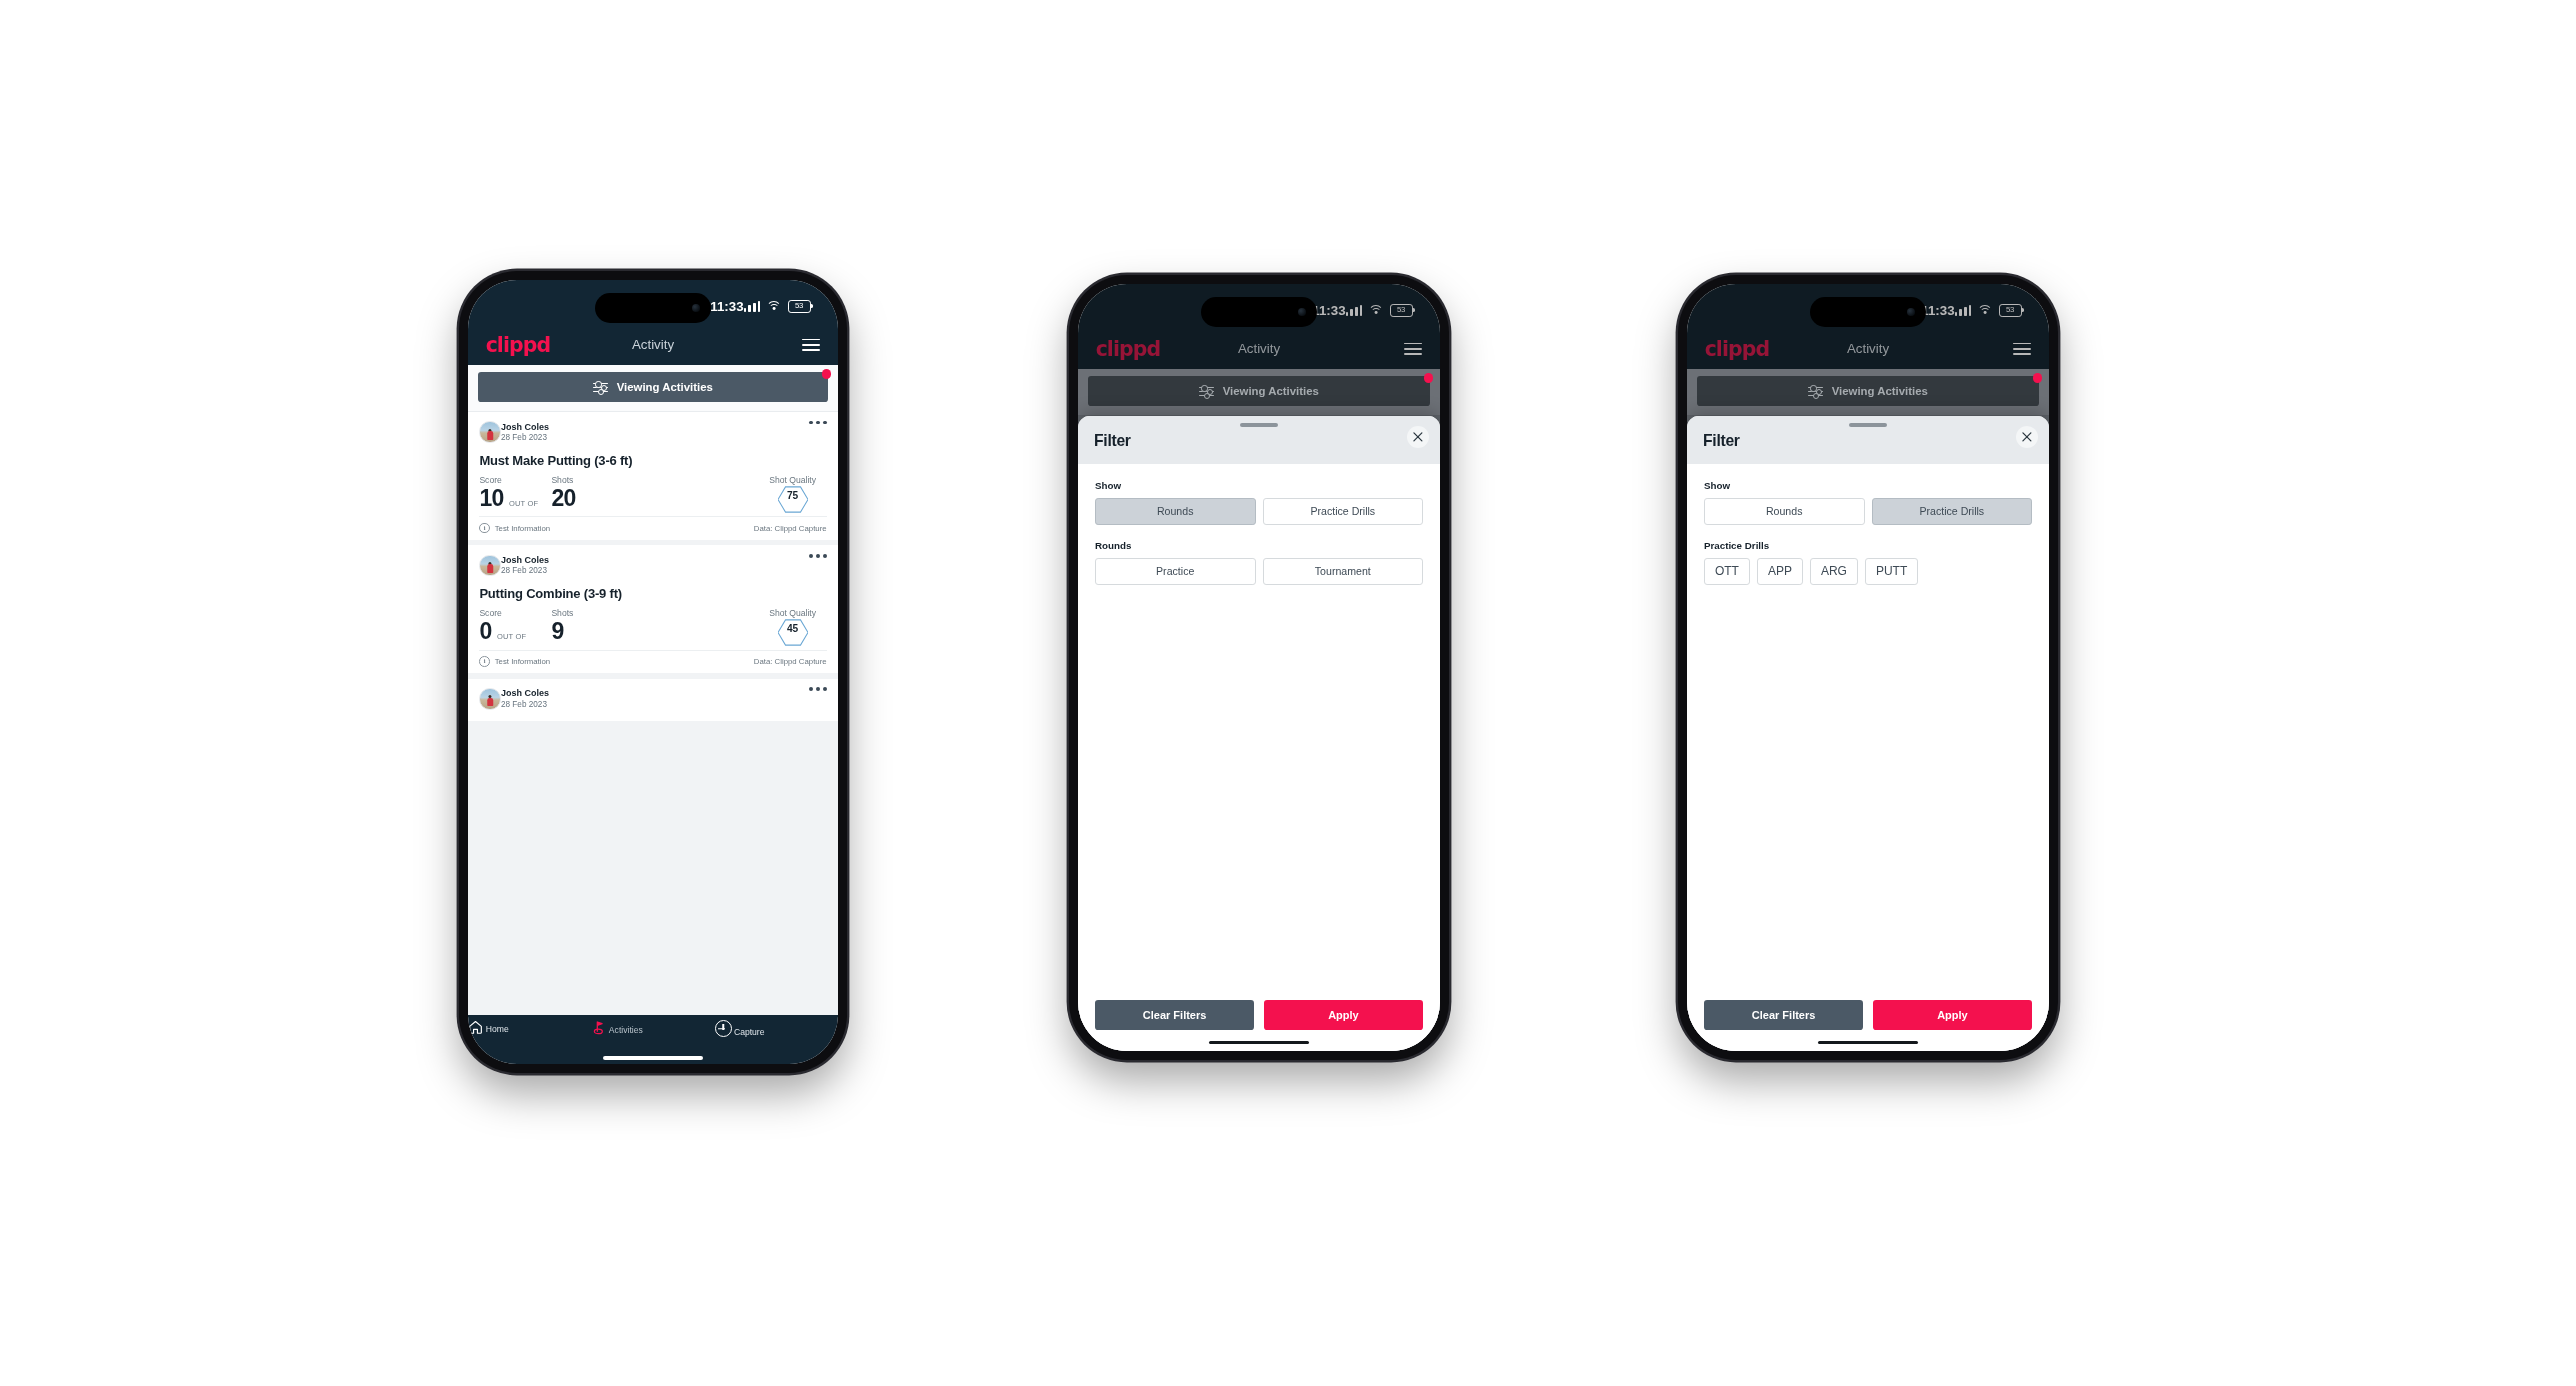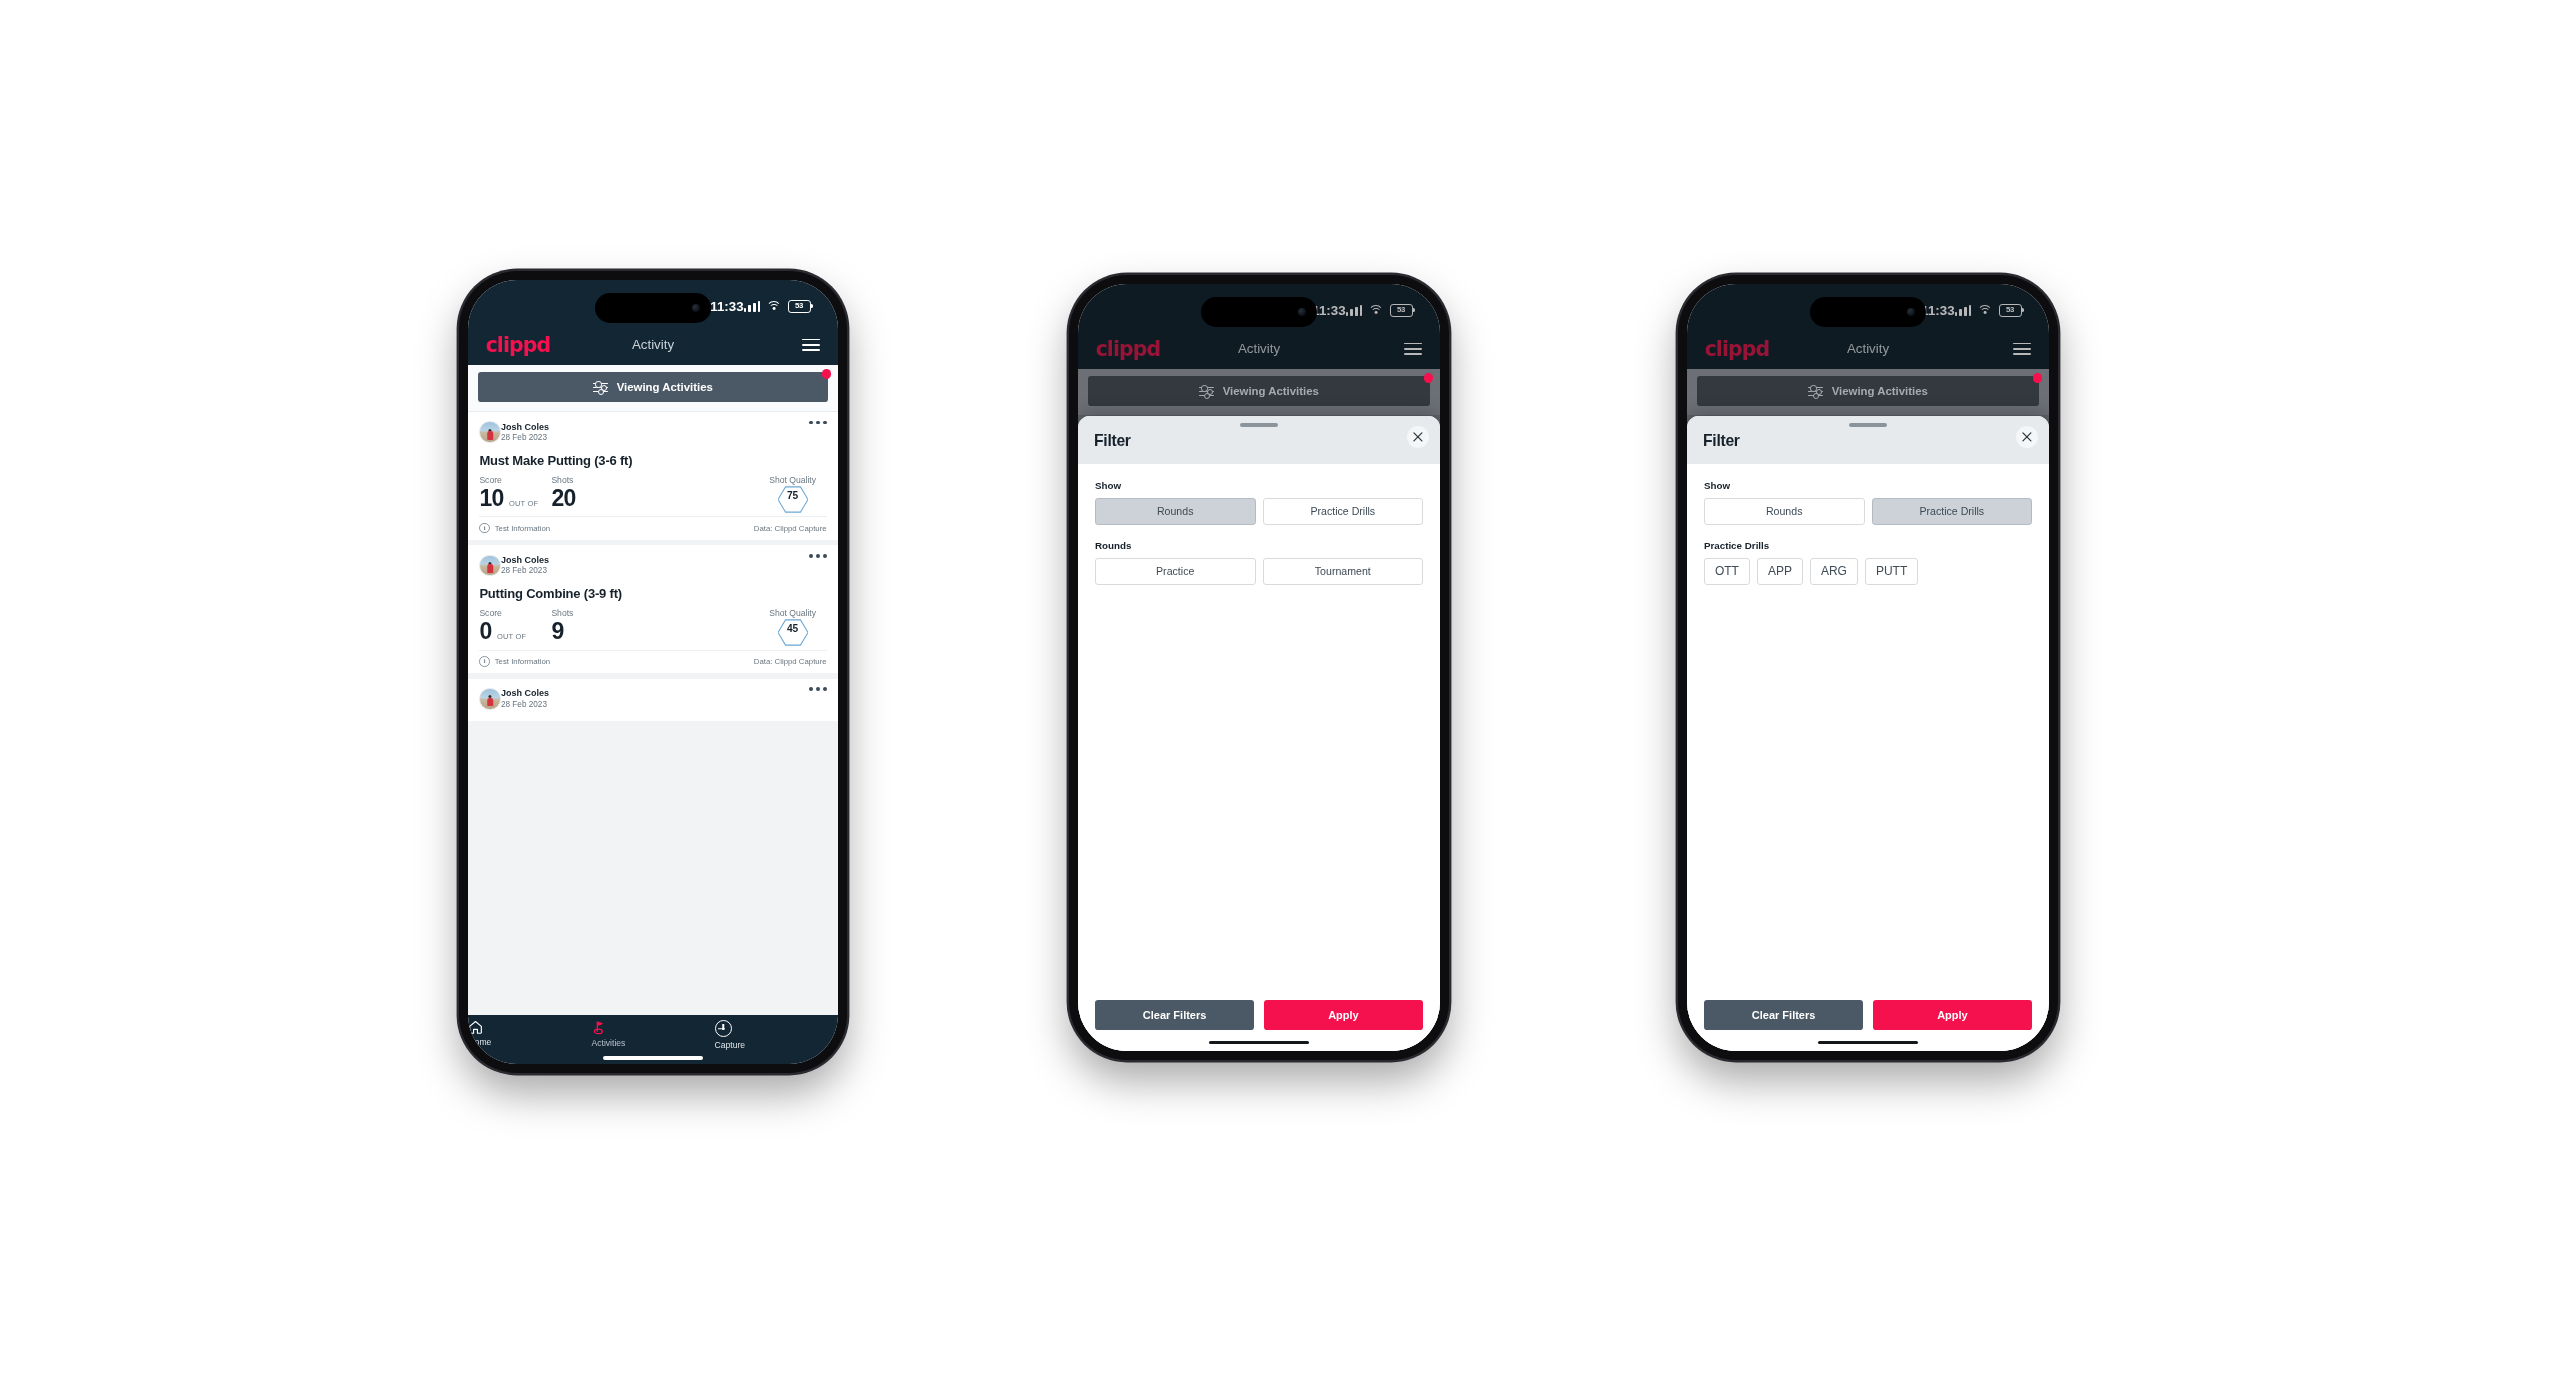--- a/index.html
+++ b/index.html
@@ -56,21 +56,21 @@
   .wifi span{position:absolute;border:1.6px solid #fff;border-bottom-color:transparent;
     border-left-color:transparent;border-right-color:transparent;border-radius:50%;left:50%;
     transform:translateX(-50%);}
   .wifi .w1{width:13.3px;height:13.3px;top:0;}
   .wifi .w2{width:7.8px;height:7.8px;top:2.7px;}
   .wifi .w3{width:2.8px;height:2.8px;top:6.3px;background:#fff;border-radius:50%;border:none;}
   .batt{width:21px;height:11px;border:1.3px solid #fff;border-radius:3.1px;position:relative;
     display:flex;align-items:center;justify-content:center;}
   .batt:after{content:"";position:absolute;right:-3.1px;top:3.1px;width:1.6px;height:3.9px;
     background:#fff;border-radius:0 1.6px 1.6px 0;}
-  .batt b{font-size:7.8px;font-weight:700;color:#fff;line-height:1;letter-spacing:-0.2px;}
+  .batt b{font-size:7.8px;font-weight:400;color:#fff;line-height:1;letter-spacing:-0.2px;}
 
   
   .appbar{
     flex:0 0 auto;height:41px;background:#122634;display:flex;align-items:center;
     justify-content:space-between;padding:0 17.3px;box-sizing:border-box;position:relative;z-index:20;
   }
   .logo{font-size:20.4px;font-weight:700;color:#f4114e;letter-spacing:-0.9px;font-family:"DejaVu Sans",sans-serif;}
   .appbar-title{position:absolute;left:0;right:0;text-align:center;color:#c9d2d9;font-size:13.3px;pointer-events:none;}
   .burger{display:flex;flex-direction:column;gap:3.5px;z-index:2;}
   .burger i{display:block;width:18px;height:1.9px;background:#fff;border-radius:1.6px;}
@@ -127,21 +127,21 @@
     padding:5.5px 0 6.3px 0;}
   .ti{display:flex;align-items:center;gap:4.7px;font-size:7.8px;color:#6b7780;}
   .iinfo{width:8.6px;height:8.6px;border:0.9px solid #8b959d;border-radius:50%;display:flex;
     align-items:center;justify-content:center;font-size:6.3px;color:#6b7780;font-weight:700;
     font-family:"Liberation Serif",serif;line-height:1;}
   .dsrc{font-size:7.8px;color:#6b7780;}
 
   
   .botnav{flex:0 0 auto;height:49px;background:#122634;display:flex;align-items:flex-start;
     padding-top:5.5px;box-sizing:border-box;position:relative;}
-  .nav-i{flex:1;display:flex;flex-direction:column;align-items:flex-start;gap:2.4px;color:#dfe5ea;}
+  .nav-i{flex:1;display:flex;flex-direction:row;align-items:flex-end;gap:2.4px;color:#dfe5ea;}
   .nav-i .nl{font-size:8.6px;}
   .nav-i.active .nl{color:#b9c3cb;}
   .homeico{width:15px;height:14px;position:relative;}
   .flagico{width:15px;height:15px;position:relative;}
   .plusico{width:15px;height:15px;border:1.5px solid #fff;border-radius:50%;position:relative;}
   .plusico:before,.plusico:after{content:"";position:absolute;background:#fff;}
   .plusico:before{left:50%;top:2.7px;transform:translateX(-50%);width:1.5px;height:6.6px;}
   .plusico:after{top:50%;left:2.7px;transform:translateY(-50%);height:1.5px;width:6.6px;}
   .homebar{position:absolute;bottom:3.9px;left:50%;transform:translateX(-50%);
     width:100px;height:3.5px;border-radius:3.1px;background:#fff;}

